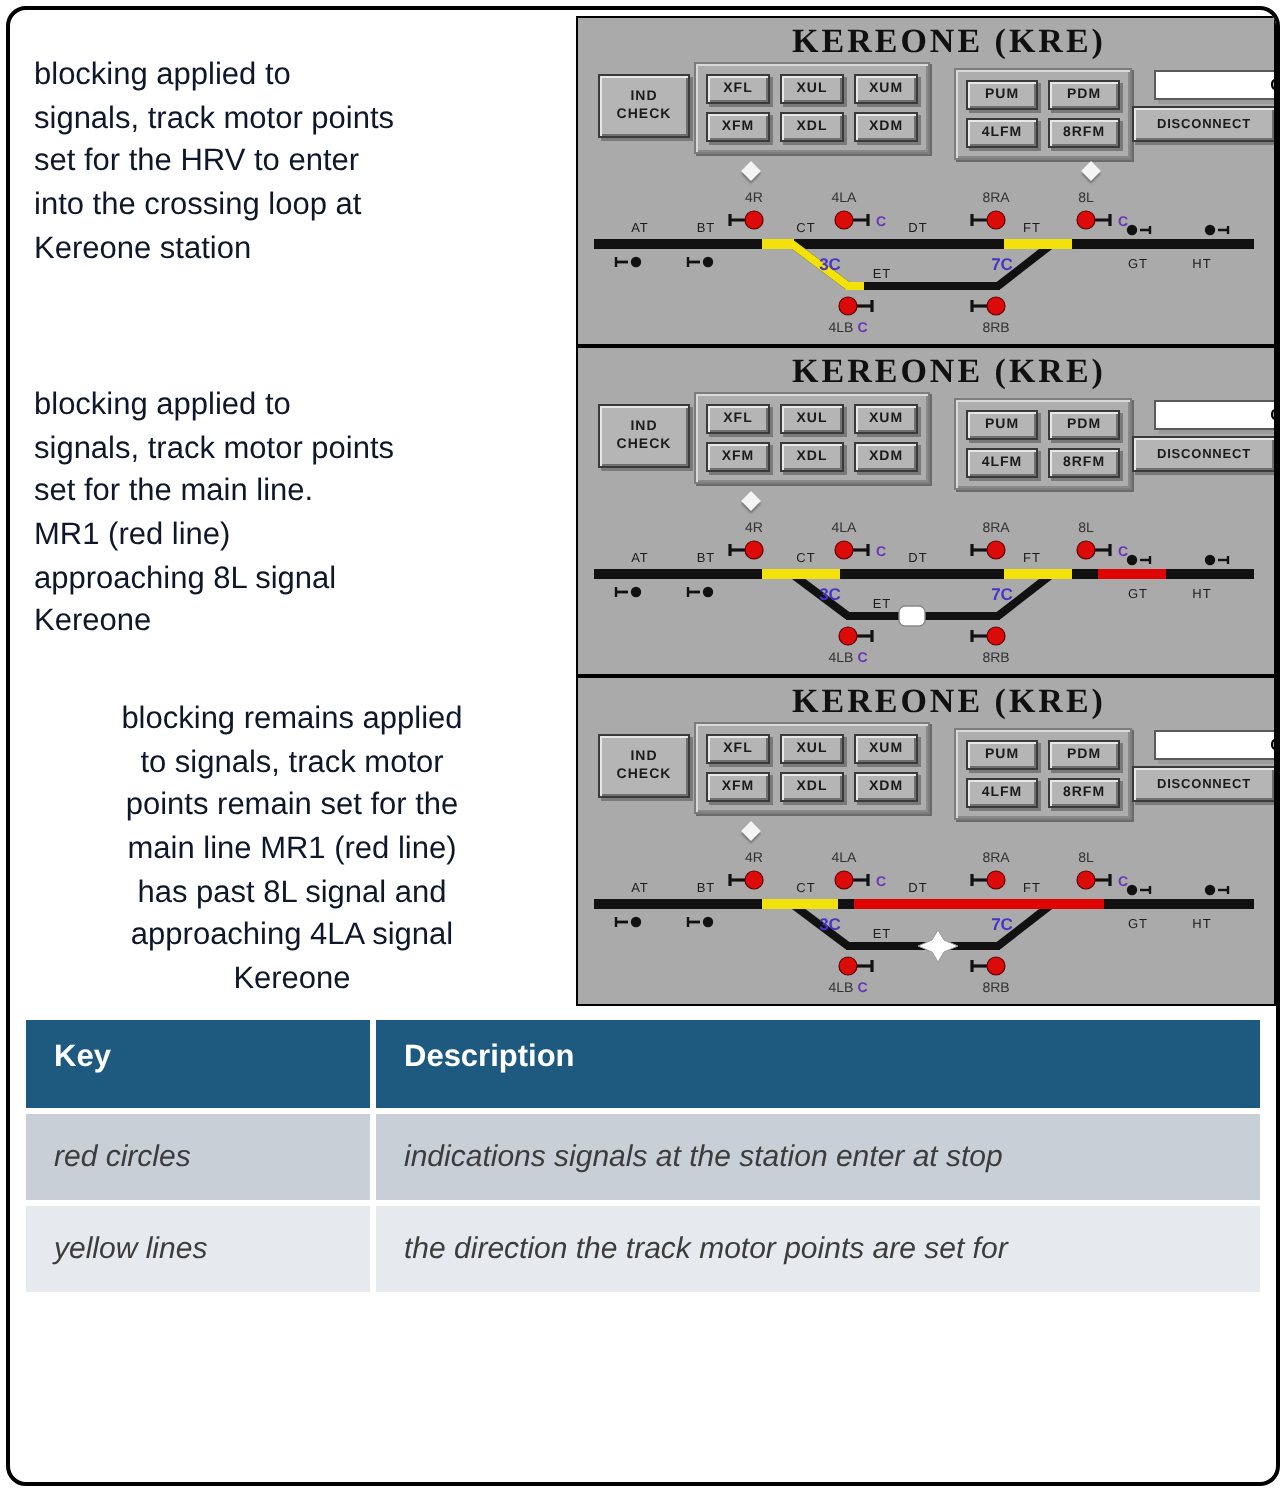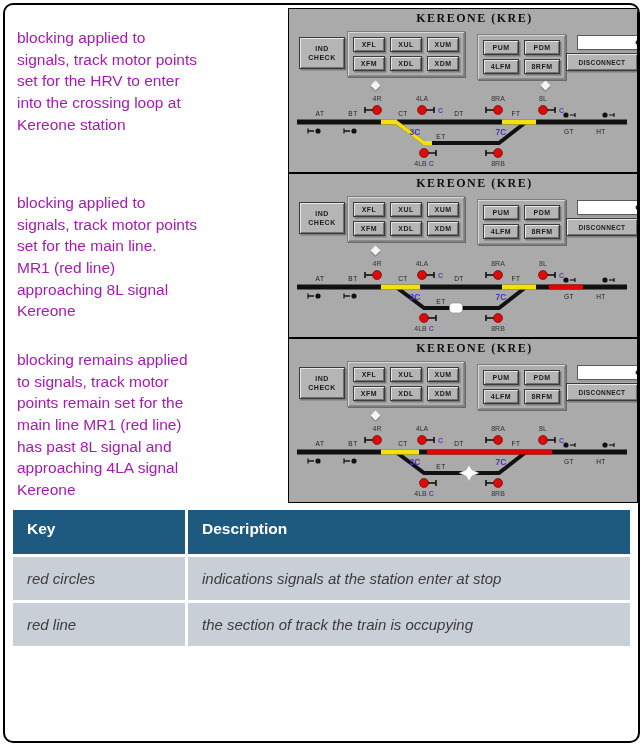--- a/index.html
+++ b/index.html
@@ -1,24 +1,24 @@
 <!DOCTYPE html>
 <html style="--header-blue: #1e5a80; --row-dark: #c9cfd7; --row-light: #e6e9ed;"><head>
 <meta charset="utf-8">
 <style>
   html,body{margin:0;padding:0;}
   body{width:643px;height:746px;background:#fff;font-family:"Liberation Sans",sans-serif;position:relative;}
   .page{position:absolute;inset:3px;border:2px solid #000;border-radius:10px;overflow:hidden;background:#fff;}
   .top-section{position:relative;height:502px;}
-  .caption{position:absolute;left:12px;width:258px;font-size:15.5px;line-height:1.40;color:#a21caf;white-space:pre-line;}
-  .cap1{top:22px;} .cap2{top:187px;} .cap3{top:344px;}
+  .caption{position:absolute;left:12px;width:258px;font-size:15.5px;line-height:1.40;color:#0f172a;white-space:pre-line;}
+  .cap1{top:22px;} .cap2{top:187px;} .cap3{top:344px;text-align:center;}
   .panels-col{position:absolute;left:283px;top:3px;width:352px;}
   .panel{position:relative;width:348px;height:163px;background:#aaaaaa;border:1px solid #000;overflow:hidden;}
   .ptitle{position:absolute;top:2px;left:0;right:0;text-align:center;
-          font-family:"Liberation Serif",serif;font-weight:bold;font-size:12px;letter-spacing:1.5px;color:#101010;padding-left:23px;}
+          font-family:"Liberation Serif",serif;font-weight:bold;font-size:17px;letter-spacing:1.5px;color:#101010;padding-left:23px;}
   .b3{background:#b5b5b5;border:1px solid #3a3a3a;
       box-shadow:inset 1px 1px 0 #e7e7e7, inset -1px -1px 0 #6f6f6f, 1.5px 1.5px 0 #7a7a7a;
       color:#1b1b1b;display:flex;align-items:center;justify-content:center;
       font-weight:700;font-family:"Liberation Sans",sans-serif;text-align:center;}
   .indcheck{position:absolute;left:10px;top:28px;width:44px;height:30px;font-size:7px;line-height:1.35;
             white-space:pre-line;letter-spacing:.5px;}
   .gbox{position:absolute;display:grid;gap:4px 5px;padding:5px;background:#adadad;border:1px solid #7d7d7d;
         box-shadow:inset 1px 1px 0 #d9d9d9, inset -1px -1px 0 #8a8a8a, 1px 1px 0 #6a6a6a;}
   .g1{left:58px;top:22px;grid-template-columns:repeat(3,32px);grid-auto-rows:15px;}
   .g2{left:188px;top:25px;grid-template-columns:repeat(2,36px);grid-auto-rows:15px;}
@@ -375,20 +375,20 @@
         <tr>
           <th class="c1">Key</th>
           <th>Description</th>
         </tr>
       </thead>
       <tbody>
         <tr class="dark">
           <td>red circles</td>
           <td>indications signals at the station enter at stop</td>
         </tr>
-        <tr class="dark">
-          <td>red line</td>
-          <td>the section of track the train is occupying</td>
+        <tr class="light">
+          <td>yellow lines</td>
+          <td>the direction the track motor points are set for</td>
         </tr>
       </tbody>
     </table>
   </div>
 </div>
 
 </body></html>

